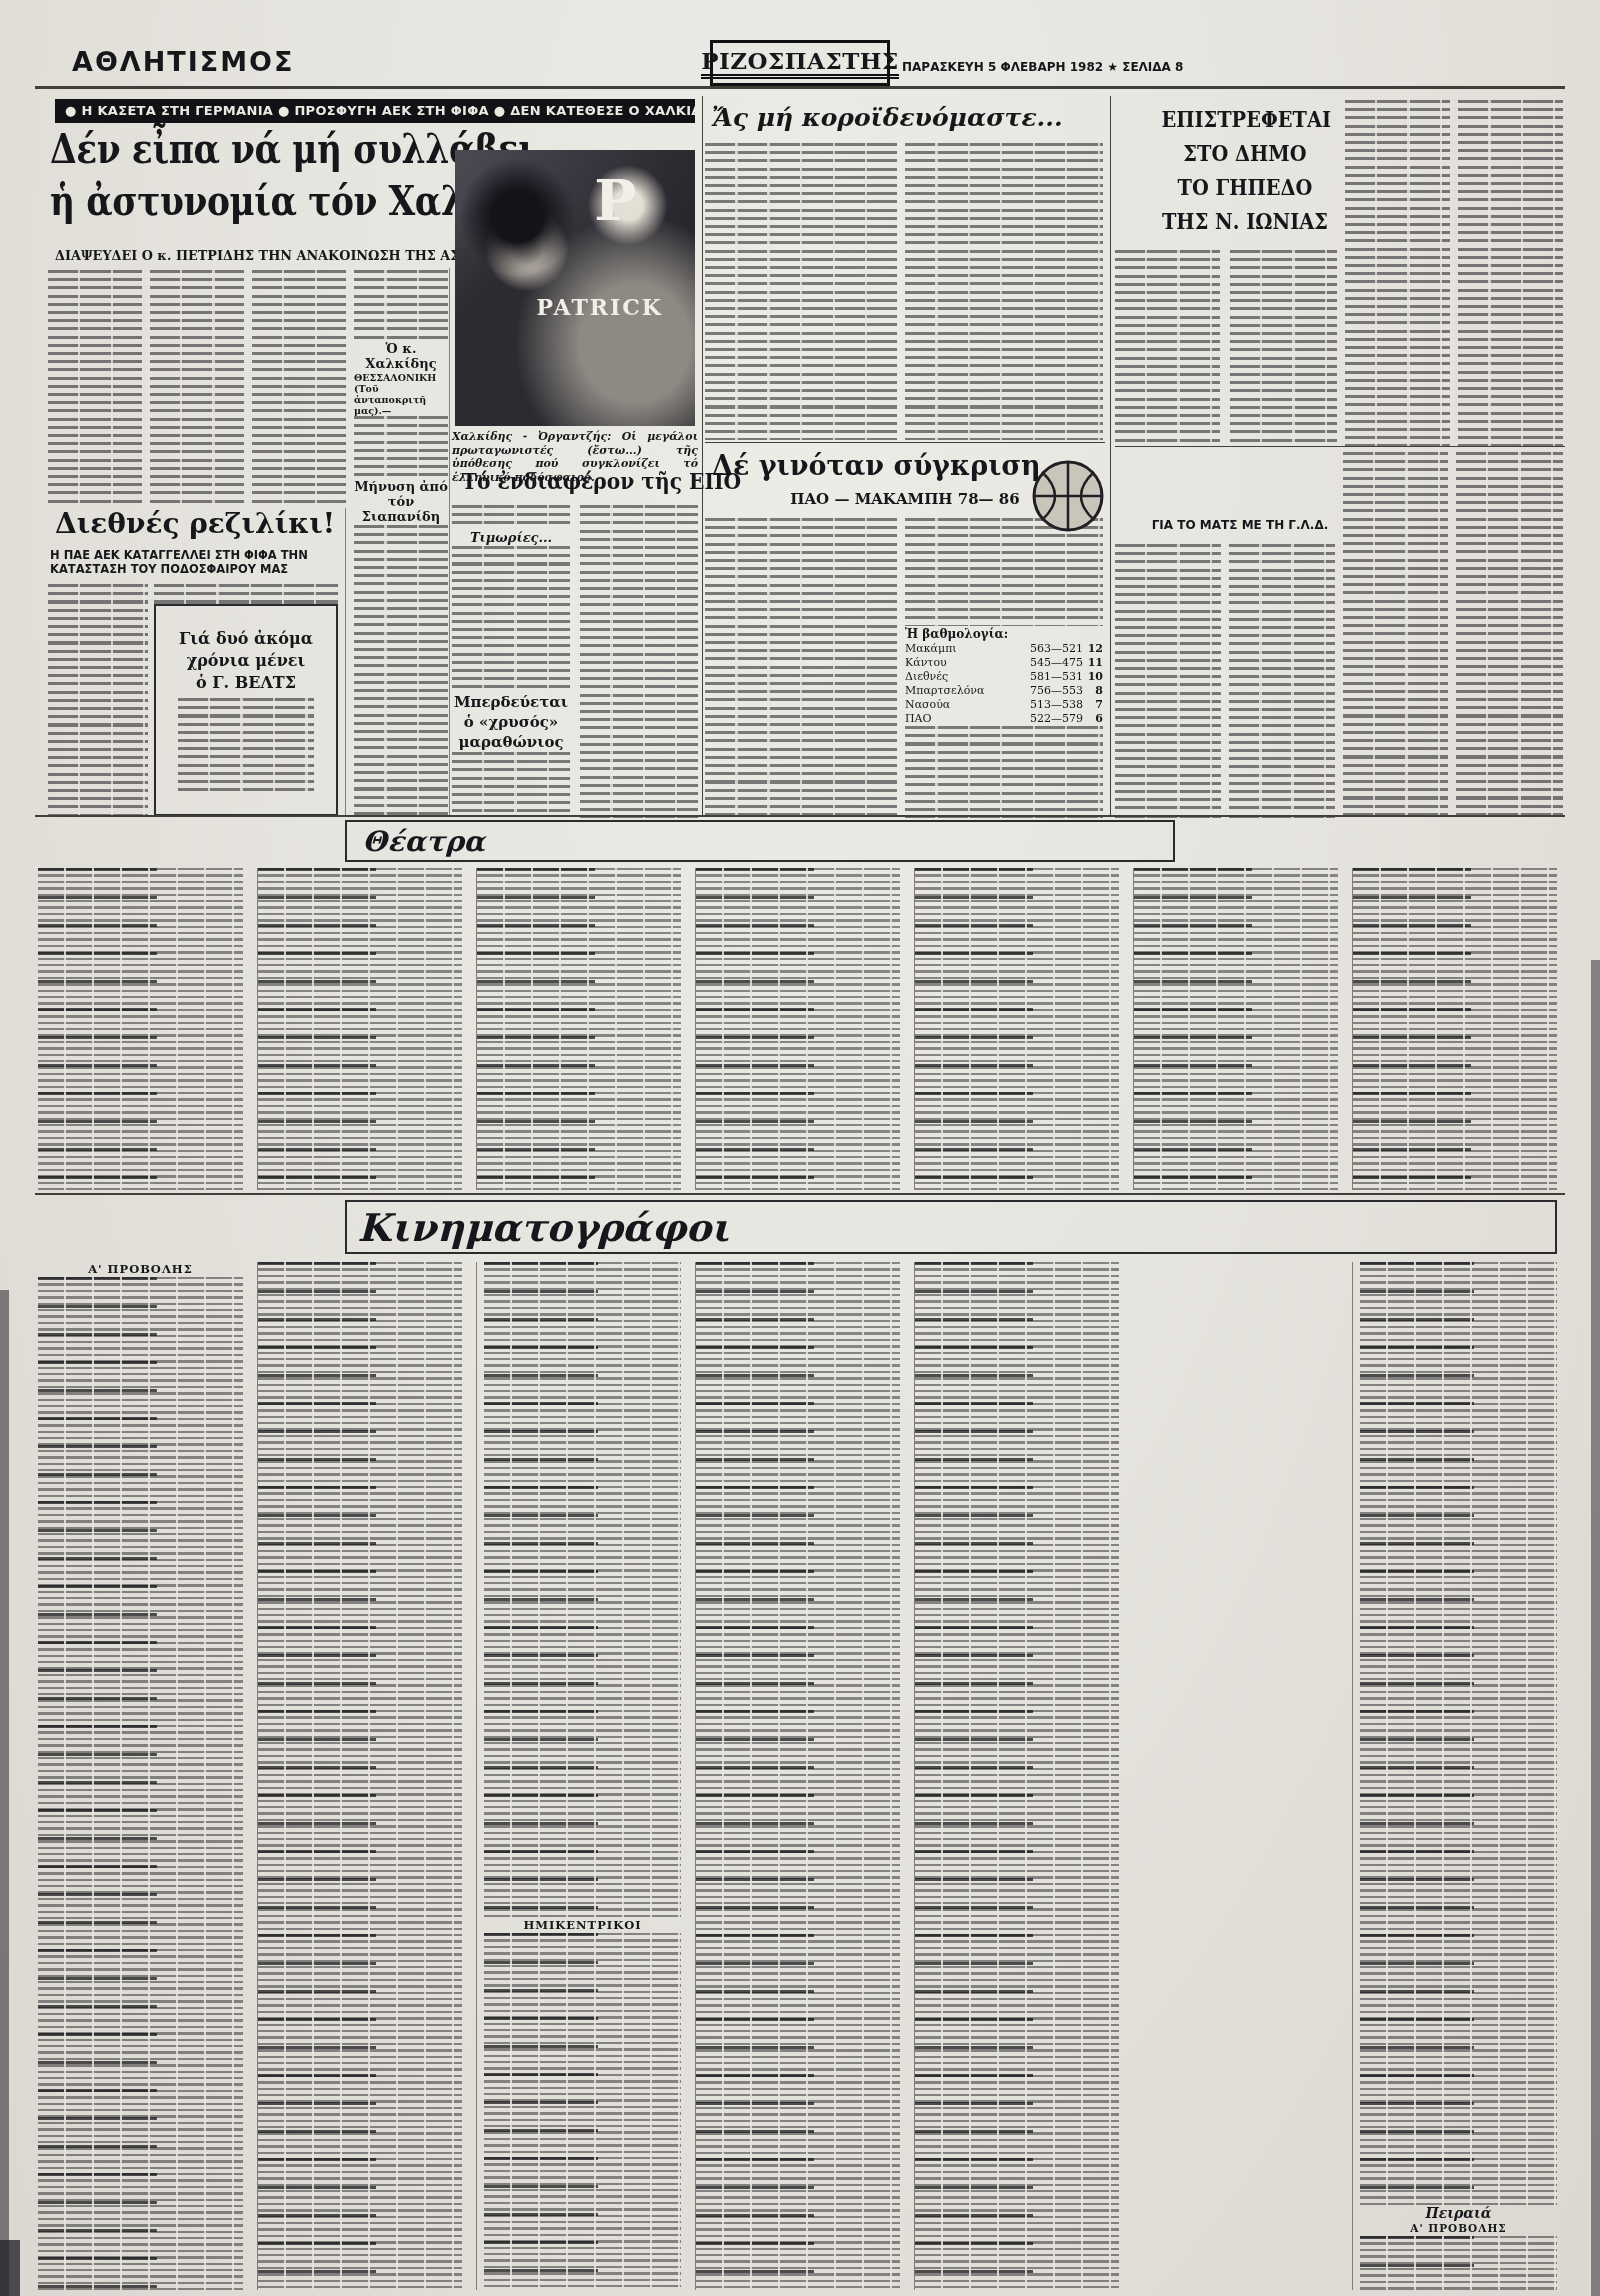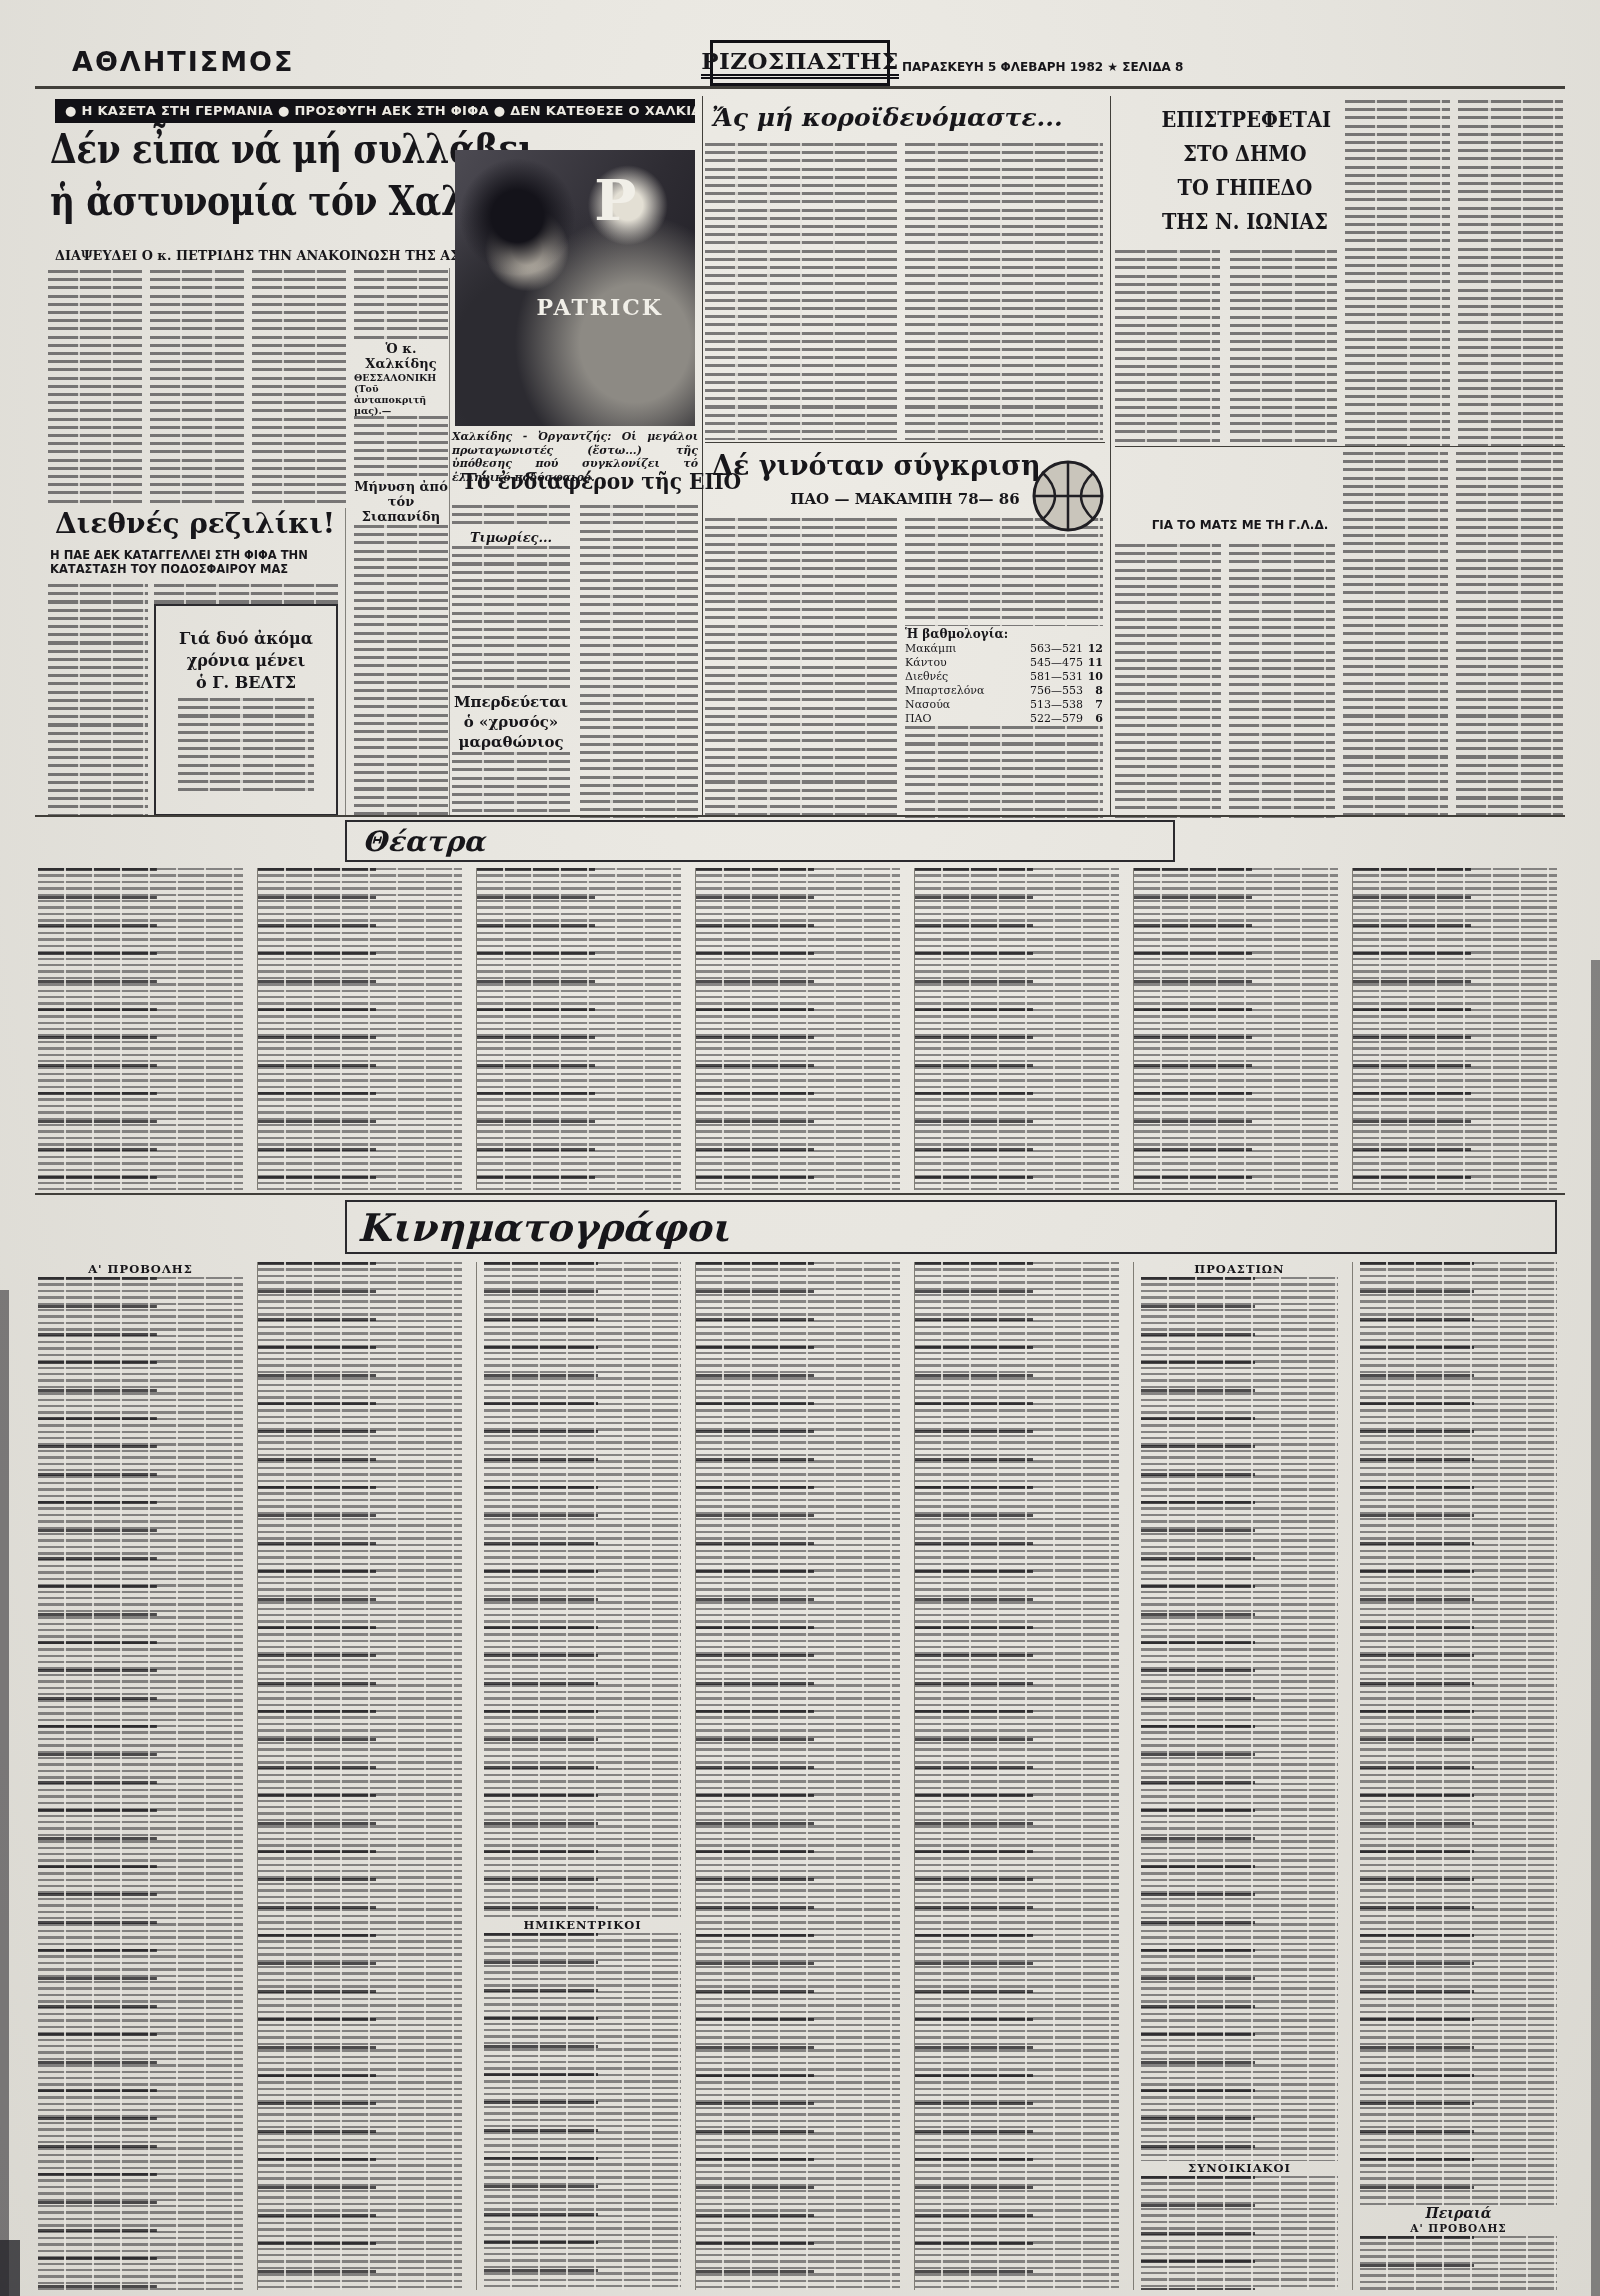--- a/index.html
+++ b/index.html
@@ -210,26 +210,20 @@
     <div class="gk-s grow"></div>
   </div>
   <div class="abs gk-s vsep" style="left:257px;top:1262px;width:205px;height:1028px;"></div>
   <div class="abs col vsep" style="left:476px;top:1262px;width:205px;height:1028px;">
     <div class="gk-s" style="height:656px;"></div>
     <div class="label-caps">ΗΜΙΚΕΝΤΡΙΚΟΙ</div>
     <div class="gk-s grow"></div>
   </div>
   <div class="abs gk-s vsep" style="left:695px;top:1262px;width:205px;height:1028px;"></div>
   <div class="abs gk-s vsep" style="left:914px;top:1262px;width:205px;height:1028px;"></div>
-  <div class="abs col vsep" style="left:1133px;top:1262px;width:205px;height:1028px;">
-    <div class="label-caps">ΠΡΟΑΣΤΙΩΝ</div>
-    <div class="gk-s" style="height:884px;"></div>
-    <div class="label-caps">ΣΥΝΟΙΚΙΑΚΟΙ</div>
-    <div class="gk-s grow"></div>
-  </div>
   <div class="abs col vsep" style="left:1352px;top:1262px;width:205px;height:1028px;">
     <div class="gk-s" style="height:944px;"></div>
     <div class="label-caps" style="font-style:italic;font-size:14px;letter-spacing:0;">Πειραιά</div>
     <div class="label-caps" style="font-size:10.5px;">Α' ΠΡΟΒΟΛΗΣ</div>
     <div class="gk-s grow"></div>
   </div>
 
   <div class="abs artifact" style="left:0;top:1290px;width:9px;height:1006px;opacity:.55;"></div>
   <div class="abs artifact" style="left:0;top:2240px;width:20px;height:56px;opacity:.8;"></div>
   <div class="abs artifact" style="left:1591px;top:960px;width:9px;height:1336px;opacity:.5;"></div>

